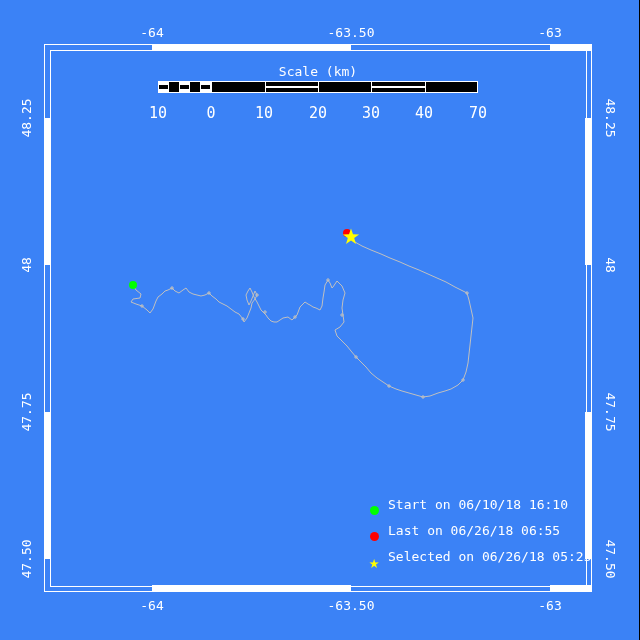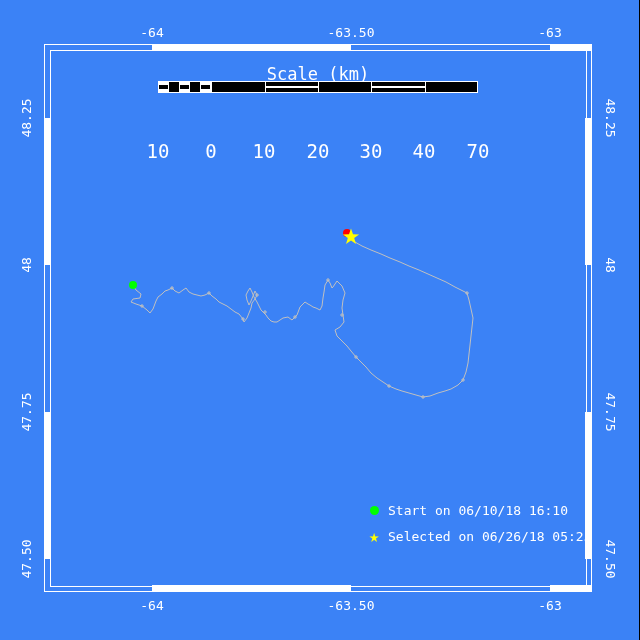--- a/index.html
+++ b/index.html
@@ -10,32 +10,32 @@
   .frame-outer{left:44px;top:44px;width:546px;height:546px;border:1px solid #fff;}
   .frame-inner{left:50px;top:50px;width:535px;height:535px;border:1px solid #fff;}
   .seg{background:#fff;}
   .seg.h{height:7px;} .seg.v{width:7px;}
   
   .tick{font-size:13px;line-height:14px;white-space:nowrap;}
   .tick.top,.tick.bottom{transform:translateX(-50%);}
   .tick.left{transform:translate(-50%,-50%) rotate(-90deg);}
   .tick.right{transform:translate(-50%,-50%) rotate(90deg);}
   
-  .sb-title{font-size:17px;transform:translateX(-50%);white-space:nowrap;}
+  .sb-title{font-size:13px;transform:translateX(-50%);white-space:nowrap;}
   .sb-bar{left:158px;top:81px;width:320px;height:12px;border:1px solid #fff;box-sizing:border-box;}
   .sb-sec{position:absolute;top:0;bottom:0;border-right:1px solid #fff;box-sizing:border-box;background:#000;}
   .sb-sec.last{border-right:none;}
   .sb-sec.stripe{background:linear-gradient(to bottom,#000 0 36%,#fff 36% 64%,#000 64% 100%);}
   .sb-cell{position:absolute;top:0;bottom:0;border-right:1px solid #fff;box-sizing:border-box;}
   .sb-cell.strip{background:linear-gradient(to bottom,#fff 0 30%,#000 30% 70%,#fff 70% 100%);}
   .sb-cell.dark{background:#000;}
-  .sb-lab{font-size:19px;transform:translateX(-50%);margin-top:36px;}
+  .sb-lab{font-size:15px;transform:translateX(-50%);}
   
   .legend{left:360px;top:497px;}
-  .legend-row{display:flex;align-items:center;height:26px;}
+  .legend-row{display:flex;height:26px;}
   .legend-icon{width:28px;display:flex;justify-content:center;align-items:center;}
   .dot{width:9px;height:9px;border-radius:50%;}
   .legend-star{font-size:17px;line-height:17px;}
   .legend-label{font-size:13px;white-space:nowrap;}
 </style>
 </head>
 <body>
 
 <div id="stage">
 
@@ -114,18 +114,24 @@
   <div class="abs sb-lab" style="left:478px;top:104px">70</div>
 
   <div class="abs legend">
     <div class="legend-row">
       <span class="legend-icon">
           <span class="dot" style="background:#00ff00"></span>
         </span>
       <span class="legend-label">Start on 06/10/18 16:10</span>
     </div>
     <div class="legend-row">
+      <span class="legend-icon">
+          <span class="dot" style="background:#ff0000"></span>
+        </span>
+      <span class="legend-label">Last on 06/26/18 06:55</span>
+    </div>
+    <div class="legend-row">
       <span class="legend-icon legend-star" style="color:#ffff00">★</span>
       <span class="legend-label">Selected on 06/26/18 05:25</span>
     </div>
   </div>
 
 </div>
 
 </body></html>

